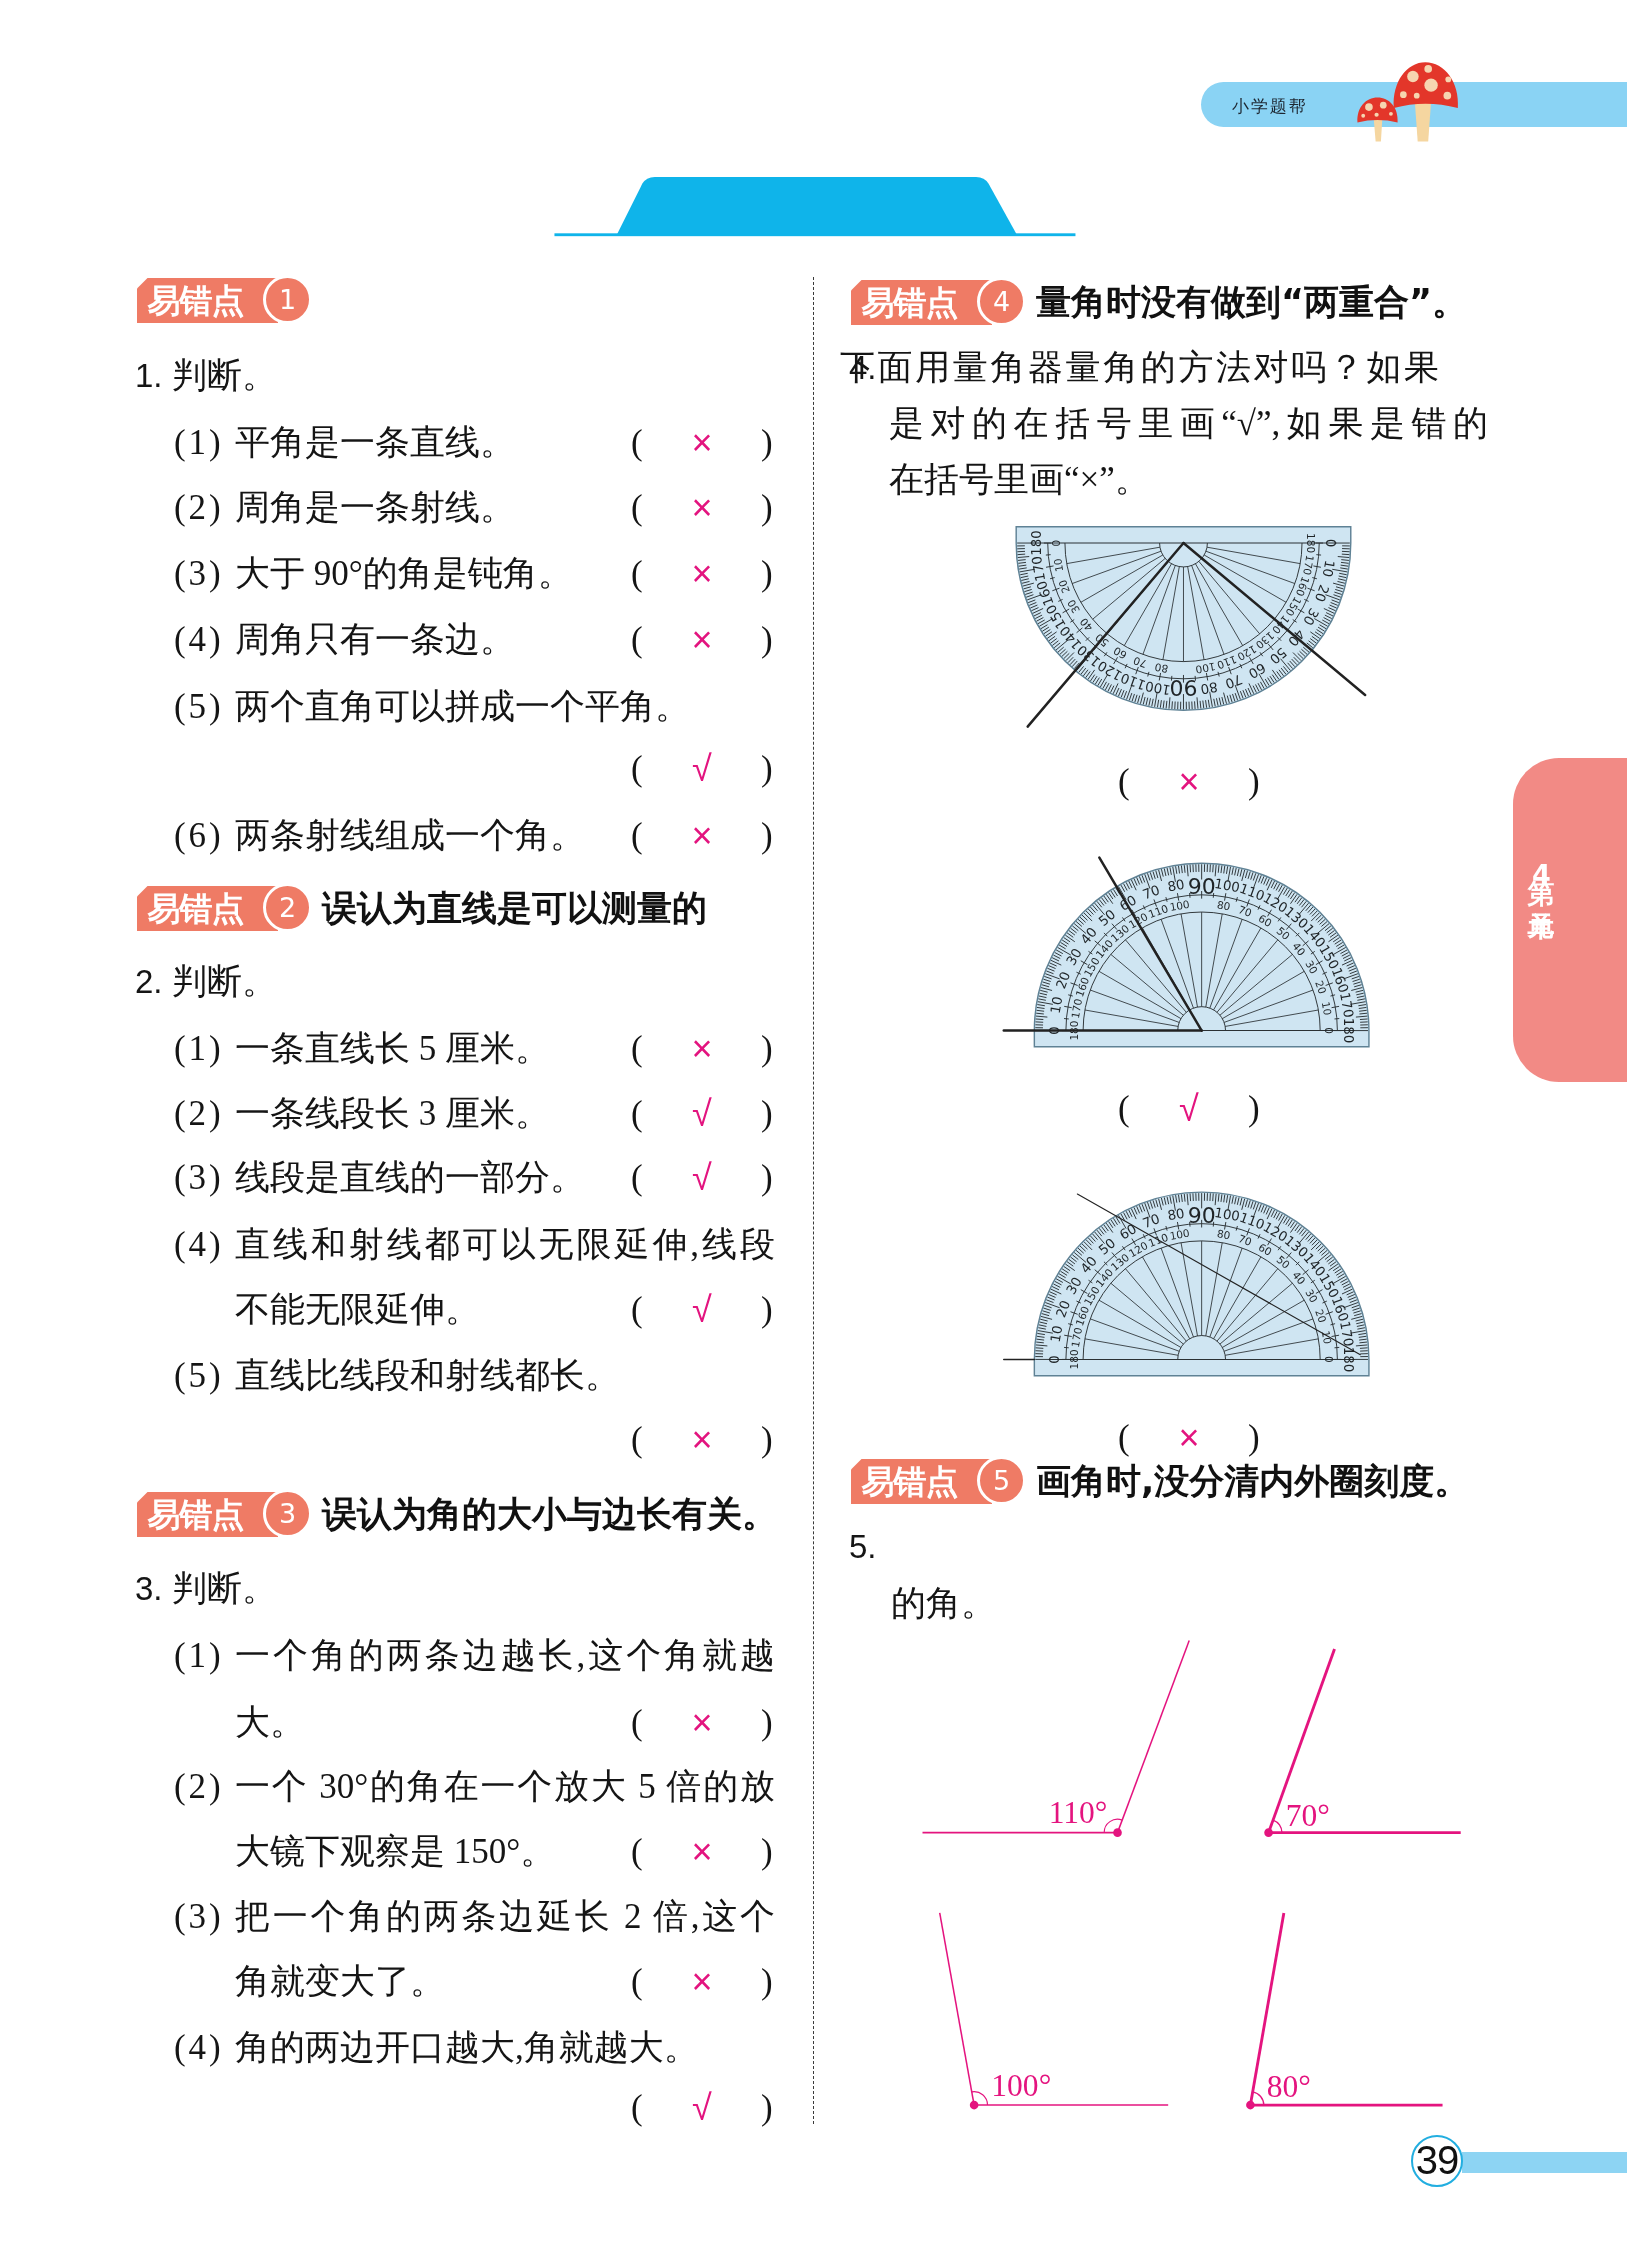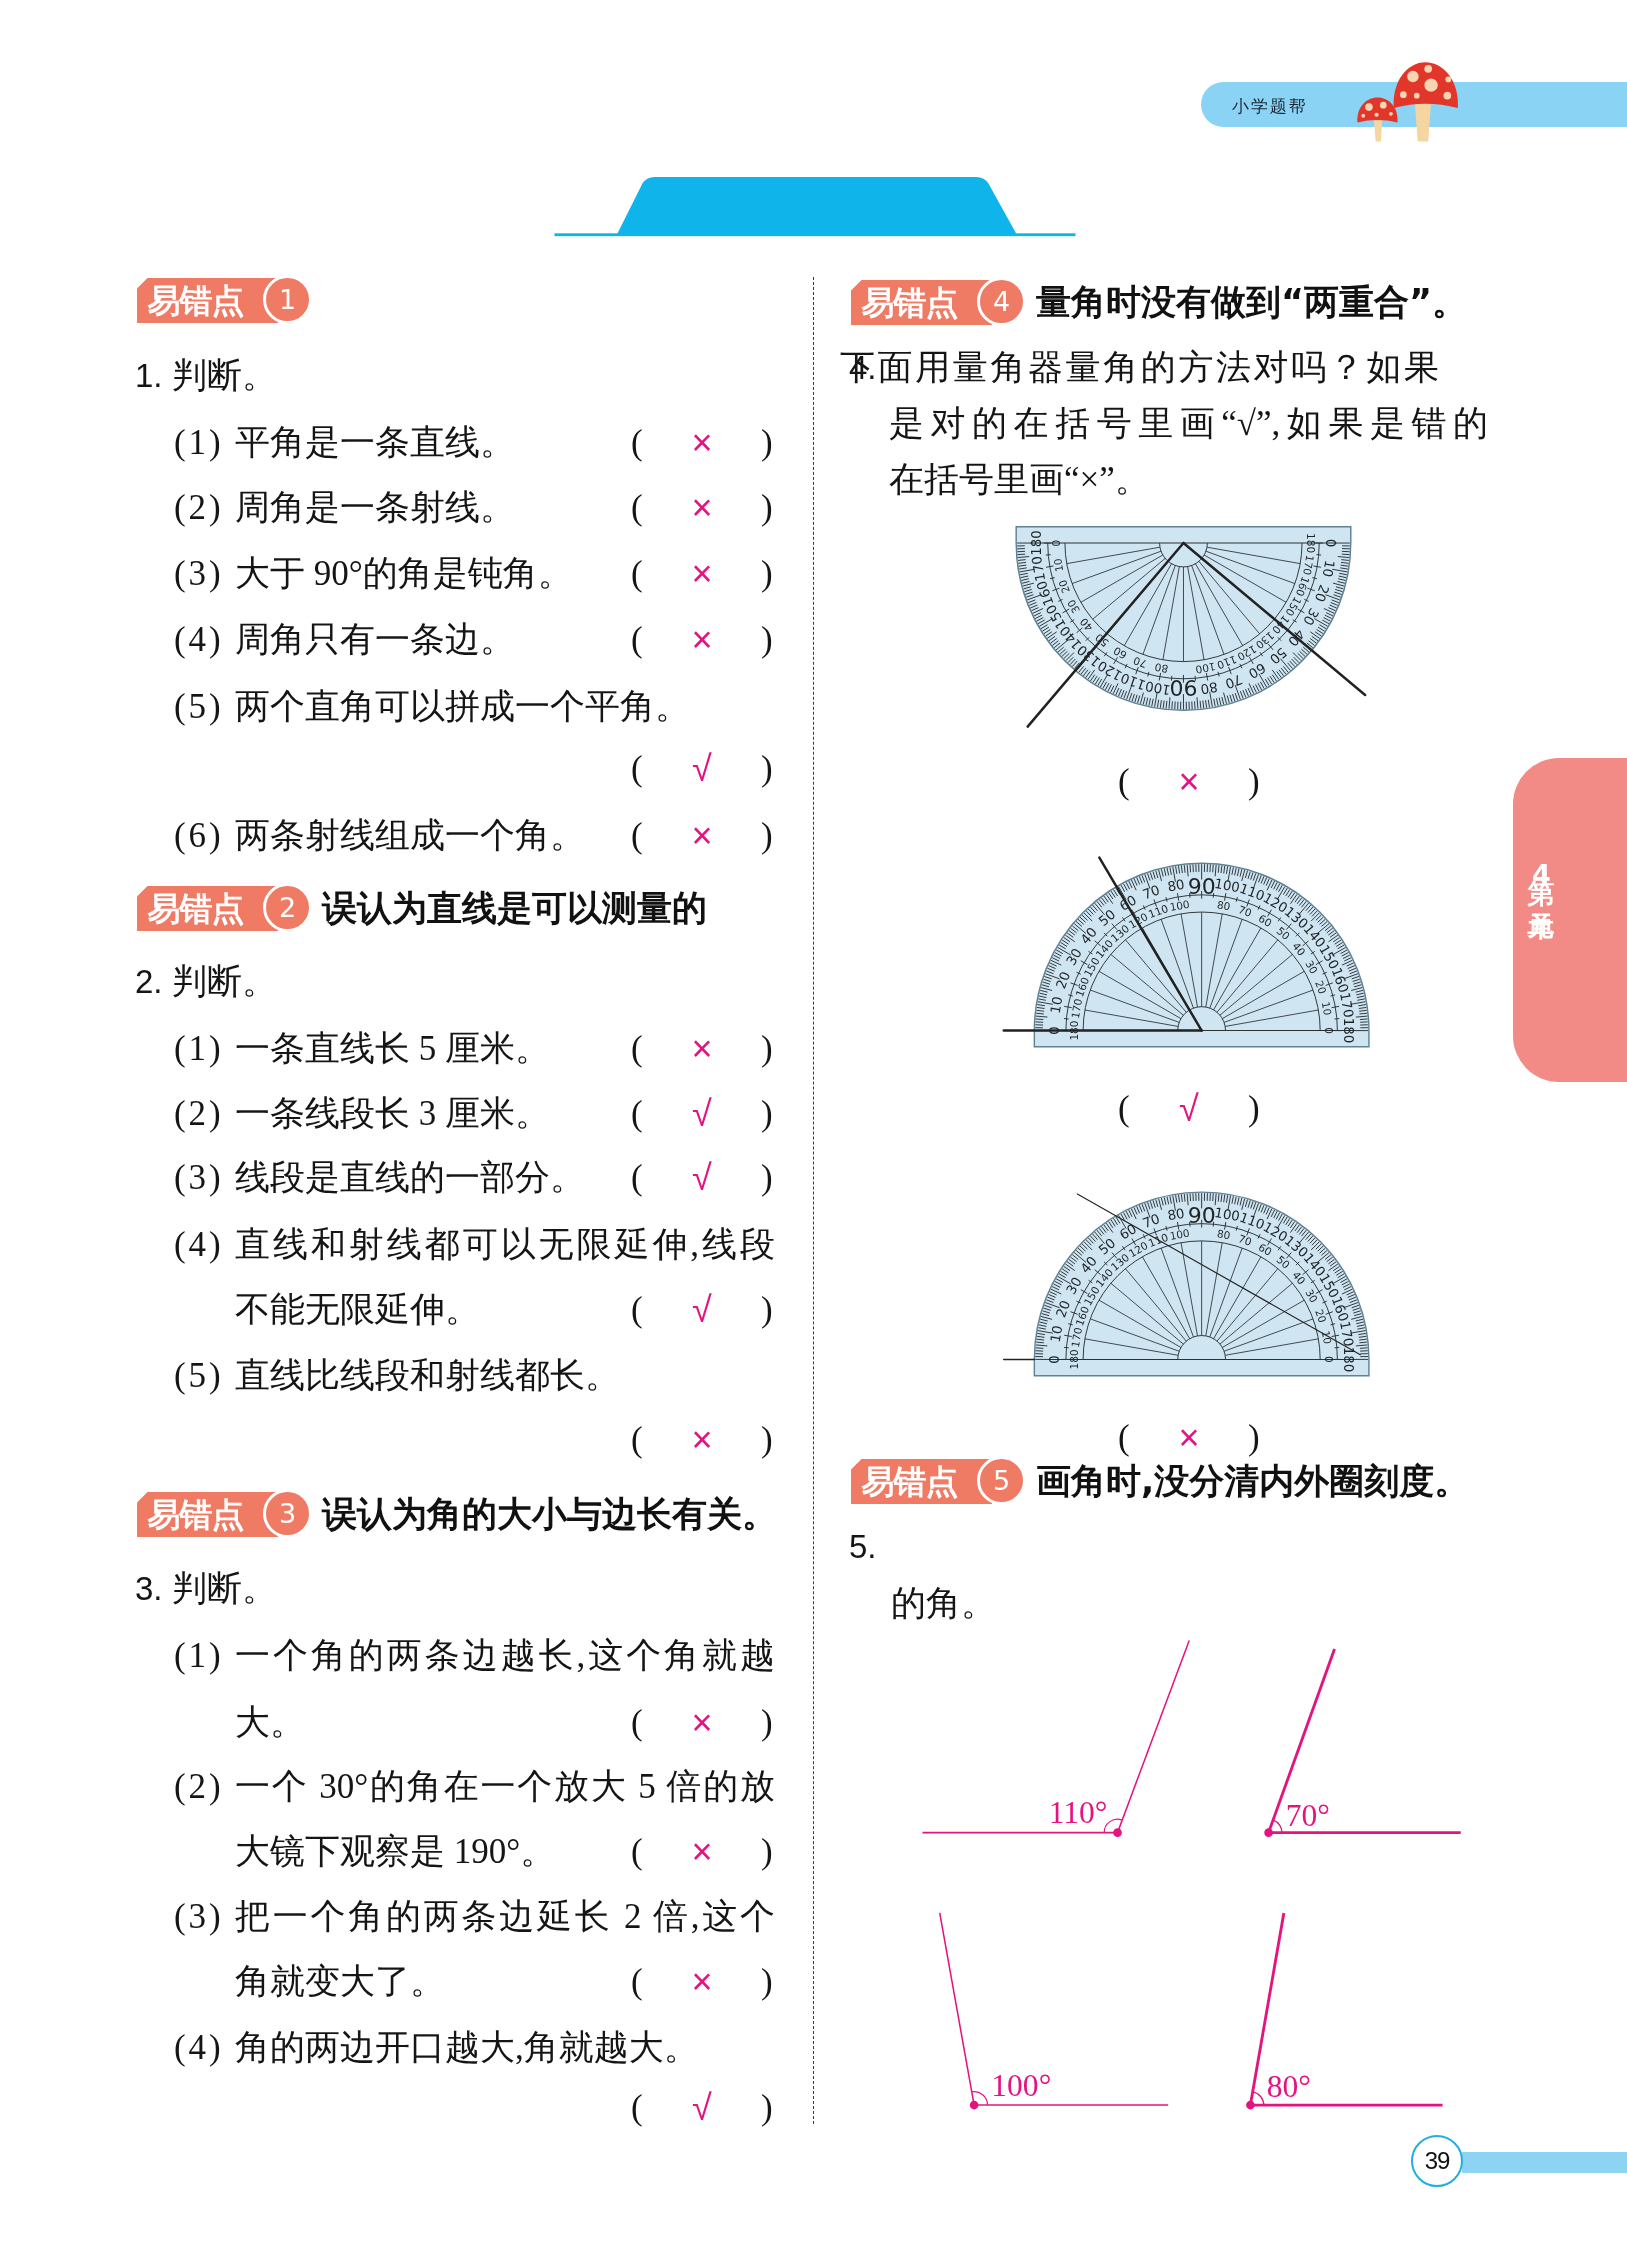--- a/index.html
+++ b/index.html
@@ -20,21 +20,21 @@
 .ln{position:absolute;height:42px;line-height:42px;font-family:"Liberation Serif","DejaVu Serif",serif;font-size:35px;color:#151515;white-space:nowrap}
 .lbl{letter-spacing:2.9px}
 .qn{position:absolute;height:42px;line-height:42px;font-family:"Liberation Sans","DejaVu Sans",sans-serif;font-size:33px;color:#151515;white-space:nowrap}
 .just-l{width:540px;text-align:justify;text-align-last:justify;text-justify:inter-character}
 .just-r{width:599px;text-align:justify;text-align-last:justify;text-justify:inter-character}
 .ans{position:absolute;width:143px;height:42px;font-family:"Liberation Serif","DejaVu Serif",serif;font-size:35px;line-height:42px;color:#151515}
 .ans .lp{position:absolute;left:0;top:0}
 .ans .rp{position:absolute;left:130px;top:0}
 .ans .mk{position:absolute;left:50px;top:0;width:42px;text-align:center;color:#e3147f;font-family:"Liberation Sans","DejaVu Sans",sans-serif;font-size:36px}
 .pg-bar{left:1462px;top:2152px;width:166px;height:21px;background:#8dd4f3}
-.pg-circle{left:1411px;top:2135px;width:52px;height:52px;box-sizing:border-box;border:2.4px solid #22aee0;border-radius:50%;background:#fff;text-align:center;line-height:47px;font-family:"Liberation Sans","DejaVu Sans",sans-serif;font-size:24px;color:#111;letter-spacing:-1px}
+.pg-circle{left:1411px;top:2135px;width:52px;height:52px;box-sizing:border-box;border:2.4px solid #22aee0;border-radius:50%;background:#fff;text-align:center;line-height:47px;font-family:"Liberation Sans","DejaVu Sans",sans-serif;font-size:40px;color:#111;letter-spacing:-1px}
 .prot text{font-family:"DejaVu Sans",sans-serif;fill:#1f2427}
 .angle-label{font-family:"Liberation Serif","DejaVu Serif",serif;font-size:33px;fill:#e4147f}
 </style>
 </head>
 <body>
 
 <div class="page">
 
   <div class="abs hdr-bar"></div>
   <span class="abs hdr-brand">小学题帮</span>
@@ -377,21 +377,21 @@
   <span class="ln just-l" style="left:235px;top:1635px">一个角的两条边越长,这个角就越</span>
   <span class="ln" style="left:235px;top:1702px">大。</span>
   <div class="ans" style="left:631px;top:1702px">
       <span class="lp">(</span>
       <span class="mk">×</span>
       <span class="rp">)</span>
     </div>
 
   <span class="ln lbl" style="left:174px;top:1766px">(2)</span>
   <span class="ln just-l" style="left:235px;top:1766px">一个 30°的角在一个放大 5 倍的放</span>
-  <span class="ln" style="left:235px;top:1831px">大镜下观察是 190°。</span>
+  <span class="ln" style="left:235px;top:1831px">大镜下观察是 150°。</span>
   <div class="ans" style="left:631px;top:1831px">
       <span class="lp">(</span>
       <span class="mk">×</span>
       <span class="rp">)</span>
     </div>
 
   <span class="ln lbl" style="left:174px;top:1896px">(3)</span>
   <span class="ln just-l" style="left:235px;top:1896px">把一个角的两条边延长 2 倍,这个</span>
   <span class="ln" style="left:235px;top:1961px">角就变大了。</span>
   <div class="ans" style="left:631px;top:1961px">

